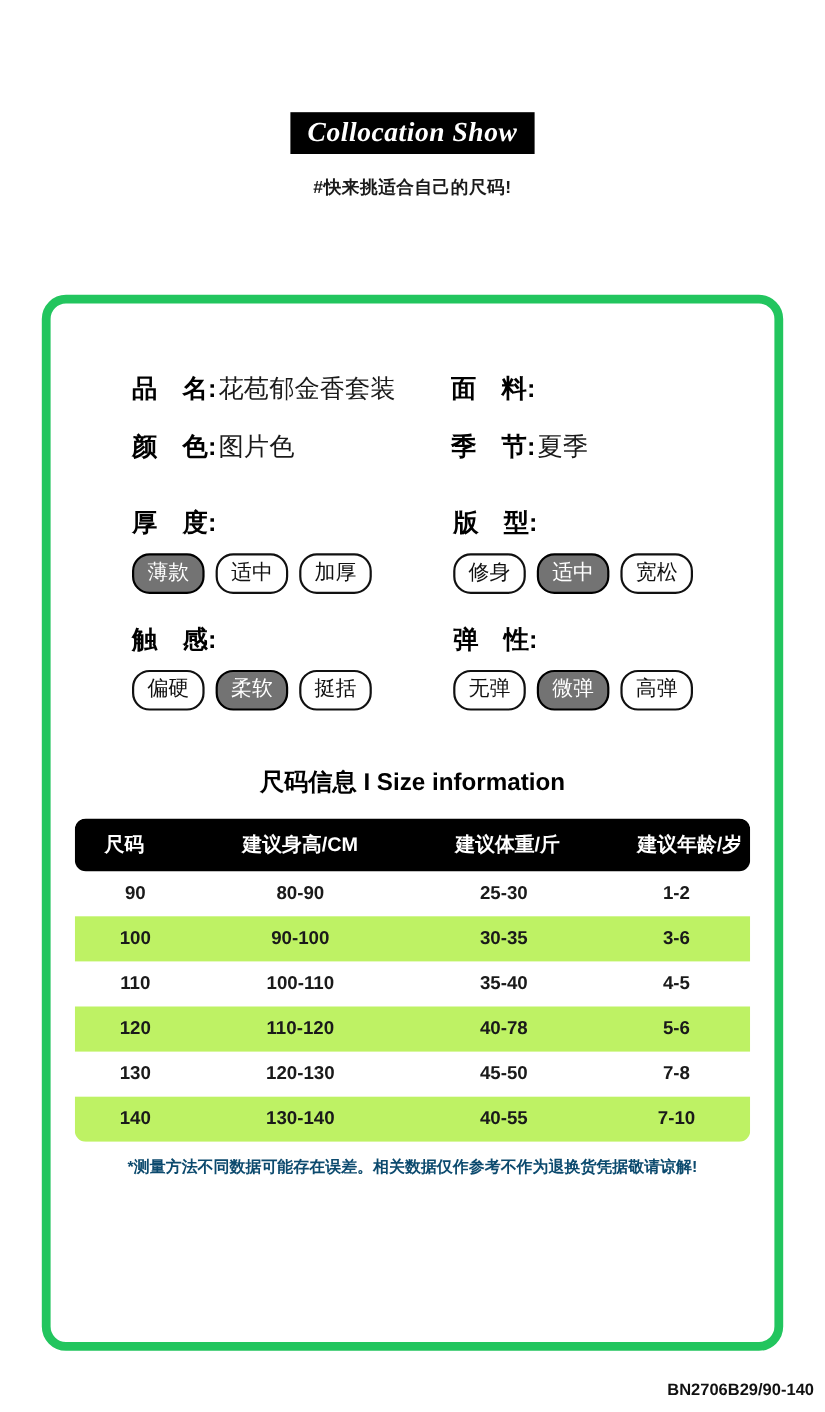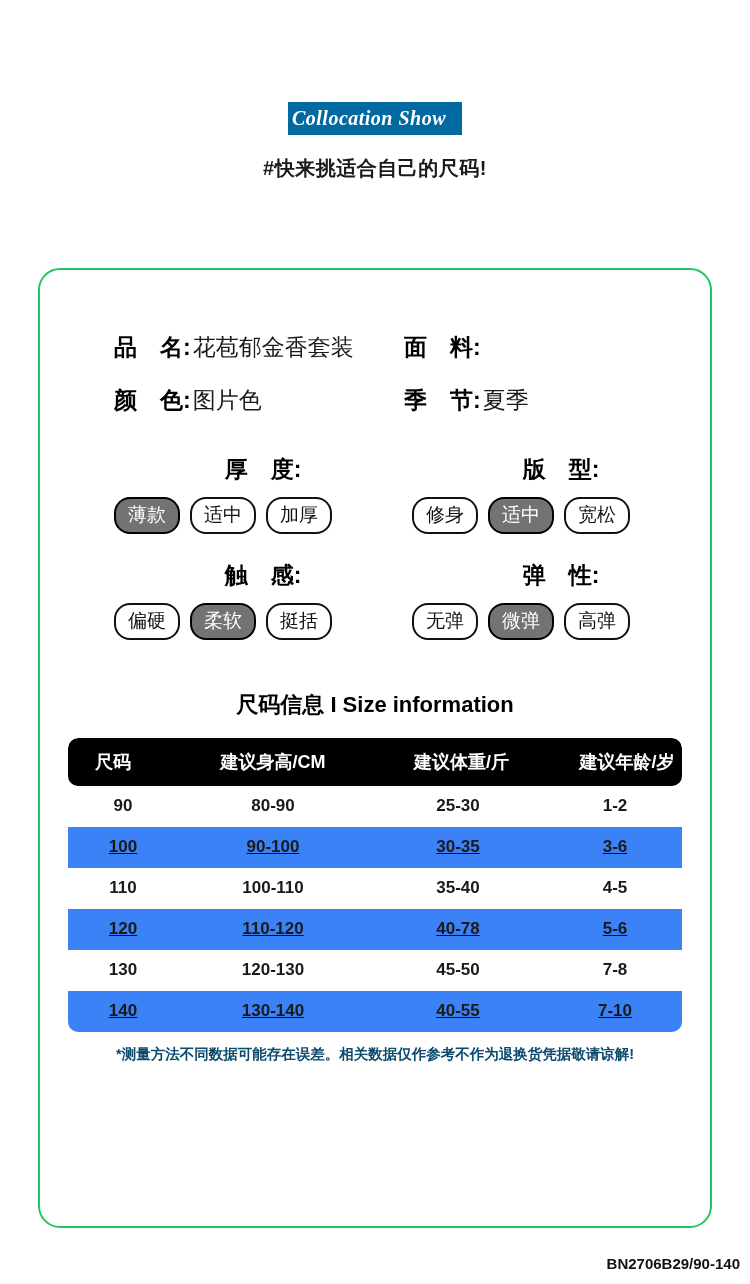--- a/index.html
+++ b/index.html
@@ -17,46 +17,46 @@
     overflow: hidden;
   }
 
   
   .header {
     padding-top: 102px;
     text-align: center;
   }
   .banner {
     display: inline-block;
-    background: #0369a1;
+    background: #000000;
     color: #ffffff;
     font-family: "Liberation Serif", serif;
     font-style: italic;
     font-weight: bold;
-    font-size: 20px;
+    font-size: 25px;
     letter-spacing: 0.5px;
-    padding: 6px 16px 7px 4px;
+    padding: 6px 16px 7px 16px;
     line-height: 1;
   }
   .subtitle {
     margin-top: 20px;
-    font-size: 20px;
+    font-size: 16px;
     font-weight: bold;
     color: #1a1a1a;
     letter-spacing: 0.5px;
   }
 
   
   .card {
     position: absolute;
     left: 38px;
     top: 268px;
     width: 674px;
     height: 960px;
-    border: 2px solid #22c55e;
+    border: 8px solid #22c55e;
     border-radius: 22px;
     background: #ffffff;
   }
 
   
   .info {
     padding: 62px 0 0 0;
   }
   .info-row {
     display: flex;
@@ -81,21 +81,21 @@
 
   
   .attrs {
     margin-top: 38px;
     padding-left: 74px;
   }
   .attr-row {
     display: flex;
     margin-bottom: 26px;
   }
-  .attr-group { width: 300px; text-align: center; }
+  .attr-group { width: 300px; }
   .attr-title {
     font-size: 23px;
     font-weight: bold;
     color: #000;
     margin-bottom: 12px;
     white-space: pre;
   }
   .chips { display: flex; }
   .chip {
     border: 2px solid #111111;
@@ -135,21 +135,21 @@
   }
   .trow.head {
     background: #000000;
     color: #ffffff;
     font-weight: bold;
     height: 48px;
     font-size: 18px;
     border-radius: 10px;
     gap: 37px;
   }
-  .trow.alt { background: #3b82f6; text-decoration: underline; }
+  .trow.alt { background: #bef264; }
   .tcell {
     text-align: center;
     font-weight: bold;
     color: #1a1a1a;
   }
   .trow.head .tcell { color: #ffffff; }
   .c0 { width: 110px; }
   .c1 { width: 190px; }
   .c2 { width: 180px; }
   .c3 { width: 134px; }

